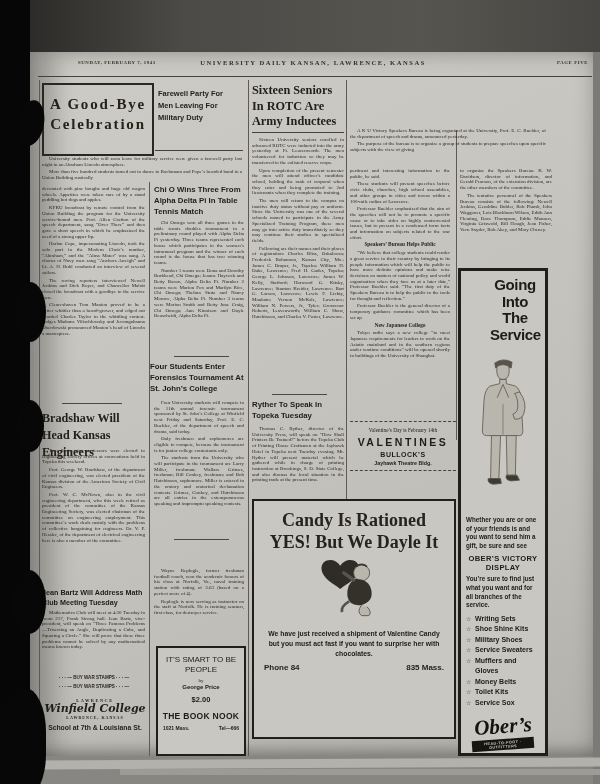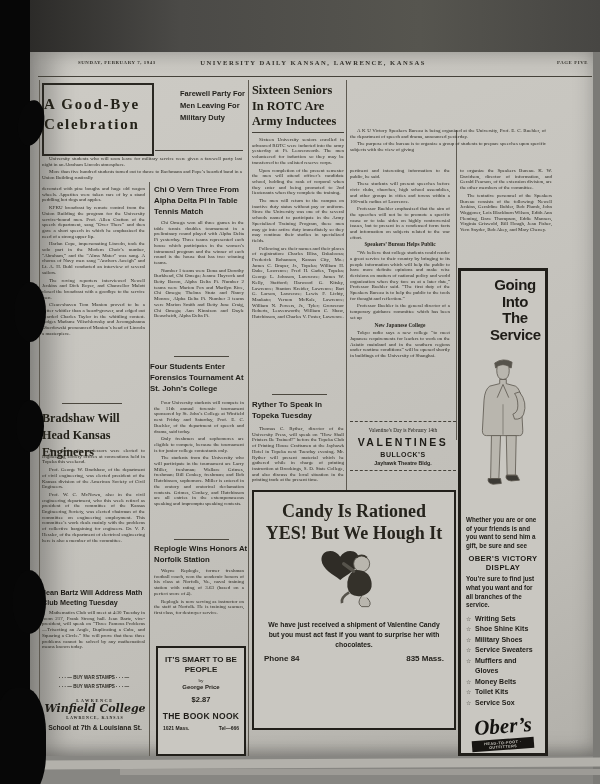--- a/index.html
+++ b/index.html
@@ -31,31 +31,31 @@
   
   .art{font-size:5px;line-height:5.7px;text-align:justify;color:#2b2922;overflow:hidden;}
   .art p{margin:0 0 2px;text-indent:7px;}
   .h-sans{font-family:"Liberation Sans",sans-serif;font-weight:bold;color:#1f1d18;
           font-size:7.8px;line-height:10.8px;}
   .h-serif-big{font-weight:bold;color:#232119;}
   .subhead{font-weight:bold;text-align:center;font-size:5.4px;margin:2px 0;text-indent:0!important;}
   .divider{position:absolute;height:1px;background:#4c483f;}
 
   
-  .gb-box{border:2px solid #2a2822;text-align:left;font-weight:bold;
+  .gb-box{border:2px solid #2a2822;text-align:center;font-weight:bold;
           font-size:15px;line-height:20px;letter-spacing:1.8px;padding-top:9px;color:#242219;}
   .gb-kicker{font-family:"Liberation Sans",sans-serif;font-weight:bold;font-size:7.5px;line-height:12px;color:#211f1a;}
 
   
   .vic-h{font-style:italic;font-size:17.5px;line-height:21px;letter-spacing:.4px;color:#2a2820;}
 
   
   .ad-border{border:2.5px solid #211f1a;background:#c9c7c1;box-sizing:border-box;}
   .booknook{text-align:center;font-family:"Liberation Sans",sans-serif;color:#1f1d18;padding-top:7px;}
-  .bn-title{font-weight:bold;font-size:8px;line-height:10px;}
+  .bn-title{font-weight:normal;font-size:8px;line-height:10px;}
   .bn-by{font-family:"Liberation Serif",serif;font-size:5px;margin-top:3px;}
   .bn-author{font-weight:bold;font-size:6px;margin-top:1px;}
   .bn-price{font-weight:bold;font-size:7.5px;margin-top:5px;}
   .bn-store{font-weight:bold;font-size:8.5px;margin-top:7px;letter-spacing:.3px;}
   .bn-row{display:flex;justify-content:space-between;font-size:5px;font-weight:bold;padding:0 5px;margin-top:4px;}
 
   .valentines{text-align:center;font-family:"Liberation Sans",sans-serif;color:#1f1d18;
               border-top:1.5px dashed #45423a;border-bottom:1.5px dashed #45423a;padding:5px 2px 4px;}
   .val-kick{font-family:"Liberation Serif",serif;font-size:5.2px;}
   .val-title{font-weight:bold;font-size:10.5px;letter-spacing:2.5px;margin-top:3px;}
@@ -103,21 +103,21 @@
 
   <div class="vrule" style="left:9px;top:30px;height:676px;"></div>
   <div class="vrule" style="left:119px;top:132px;height:574px;"></div>
   <div class="vrule" style="left:218px;top:30px;height:676px;"></div>
   <div class="vrule" style="left:316px;top:30px;height:428px;"></div>
   <div class="vrule" style="left:426px;top:80px;height:310px;"></div>
 
   <div class="abs gb-box" style="left:12px;top:33px;width:108px;height:60px;">
     <span>A Good-Bye Celebration</span>
   </div>
-  <div class="abs gb-kicker" style="left:128px;top:38px;width:82px;margin-left:22px;">Farewell Party For Men Leaving For Military Duty</div>
+  <div class="abs gb-kicker" style="left:128px;top:38px;width:82px;">Farewell Party For Men Leaving For Military Duty</div>
   <div class="hrule" style="left:125px;top:100px;width:88px;"></div>
 
   <div class="abs art" style="left:12px;top:106px;width:200px;height:28px;">
     <p>University students who will soon leave for military service were given a farewell party last night in an Abraham Lincoln atmosphere.</p>
     <p>More than five hundred students turned out to dance to Bachmann and Pope’s bearded band in a Union Building rustically</p>
   </div>
 
   <div class="abs art" style="left:12px;top:136px;width:103px;height:212px;">
     <p style="text-indent:0;">decorated with pine boughs and huge old wagon wheels. Appetites were taken care of by a stand peddling hot dogs and apples.</p>
     <p>KFKU broadcast by remote control from the Union Building the program for the University service-bound men. Prof. Allen Crafton of the speech department, sang “Over There” and then gave a short speech in which he emphasized the need of a strong upper lip.</p>
@@ -142,46 +142,45 @@
   <div class="abs stamps" style="left:12px;top:624px;width:104px;">· · · — BUY WAR STAMPS · · · —</div>
   <div class="abs stamps" style="left:12px;top:633px;width:104px;">· · · — BUY WAR STAMPS · · · —</div>
 
   <div class="abs bizcol" style="left:10px;top:648px;width:110px;">
     <div class="biz-kick">LAWRENCE</div>
     <div class="biz-name">Winfield College</div>
     <div class="biz-city">LAWRENCE, KANSAS</div>
     <div class="biz-addr">School at 7th &amp; Louisiana St.</div>
   </div>
 
-  <div class="abs h-sans" style="left:124px;top:135px;width:92px;">Chi O Vern Three From Alpha Delta Pi In Table Tennis Match</div>
+  <div class="abs h-sans" style="left:124px;top:135px;width:92px;">Chi O Wins Three From Alpha Delta Pi In Table Tennis Match</div>
   <div class="abs art" style="left:124px;top:170px;width:90px;height:132px;">
     <p>Chi Omega won all three games in the table tennis doubles tournament in a preliminary round played with Alpha Delta Pi yesterday. Three teams represented each house which participates in the women’s intramural program and the winner of each round is the house that has two winning teams.</p>
     <p>Number 1 teams were Dona and Dorothy Burkhead, Chi Omega; Jeanne Haycock and Betty Bacon, Alpha Delta Pi. Number 2 teams were Marion Fox and Marilyn Rice, Chi Omega; Thelma Stutz and Nancy Monroe, Alpha Delta Pi. Number 3 teams were Marion Smith and Betty June Craig, Chi Omega; Ann Kinnison and Dayle Beuscheidt, Alpha Delta Pi.</p>
   </div>
   <div class="divider" style="left:144px;top:306px;width:55px;"></div>
 
   <div class="abs h-sans" style="left:120px;top:312px;width:94px;">Four Students Enter Forensics Tournament At St. John’s College</div>
   <div class="abs art" style="left:124px;top:350px;width:90px;height:136px;">
     <p>Four University students will compete in the 11th annual forensic tournament sponsored by St. John’s College at Winfield next Friday and Saturday, Prof. E. C. Buehler, of the department of speech and drama, said today.</p>
     <p>Only freshmen and sophomores are eligible to compete, because the tournament is for junior college contestants only.</p>
     <p>The students from the University who will participate in the tournament are Larry Miller, freshman; Wallace Grimes, freshman; Bill Conkey, freshman; and Bob Hutchinson, sophomore. Miller is entered in the oratory and oratorical declamation contests. Grimes, Conkey, and Hutchinson are all entries in the extemporaneous speaking and impromptu speaking contests.</p>
   </div>
   <div class="divider" style="left:144px;top:489px;width:55px;"></div>
 
-  <div class="abs h-sans" style="left:124px;top:494px;width:94px;">Replogle Wins Honors At Norfolk Station</div>
   <div class="abs art" style="left:124px;top:518px;width:90px;height:74px;">
     <p>Wayne Replogle, former freshman football coach, won the academic honors of his class at Norfolk, Va., naval training station with rating of 3.63 (based on a perfect score of 4).</p>
     <p>Replogle is now serving as instructor on the staff at Norfolk. He is training seamen, first class, for destroyer service.</p>
   </div>
 
   <div class="abs ad-border booknook" style="left:126px;top:596px;width:90px;height:110px;">
     <div class="bn-title">IT’S SMART TO BE PEOPLE</div>
     <div class="bn-by">by</div>
     <div class="bn-author">George Price</div>
-    <div class="bn-price">$2.87</div>
+    <div class="bn-price">$2.00</div>
     <div class="bn-store">THE BOOK NOOK</div>
     <div class="bn-row">
       <span>1021 Mass.</span>
       <span>Tel—666</span>
     </div>
   </div>
 
   <div class="abs h-serif-big" style="left:222px;top:33px;width:96px;font-size:12.8px;line-height:15.5px;transform:scaleX(.96);transform-origin:left top;">Sixteen Seniors In ROTC Are Army Inductees</div>
   <div class="hrule" style="left:222px;top:82px;width:92px;"></div>
   <div class="abs art" style="left:222px;top:87px;width:92px;height:254px;">
@@ -216,23 +215,23 @@
     <p>The tentative personnel of the Speakers Bureau consists of the following: Newell Jenkins, Geraldine Buhler, Bob Plumb, John Waggoner, Lois Blackburn Wilson, Edith Ann Fleming, Dave Thompson, Eddie Mannen, Virginia Griswold, Bill Hough, Jean Fisher, Vern Snyder, Bob Akey, and Mary Cheney.</p>
   </div>
 
   <div class="abs valentines" style="left:320px;top:371px;width:102px;">
     <div class="val-kick">Valentine’s Day is February 14th</div>
     <div class="val-title">VALENTINES</div>
     <div class="val-store">BULLOCK’S</div>
     <div class="val-addr">Jayhawk Theatre Bldg.</div>
   </div>
 
-  <div class="abs ad-border candy" style="left:222px;top:440px;width:204px;height:240px;">
+  <div class="abs ad-border candy" style="left:222px;top:449px;width:204px;height:240px;">
     <div class="candy-h">Candy Is Rationed</div>
-    <div class="candy-h">YES! But We Hough It</div>
+    <div class="candy-h">YES! But We Dayle It</div>
     <svg viewBox="0 0 100 74" style="width:95px;height:66px;margin-top:2px;">
       <path d="M34 12 C28 2 12 4 13 16 C14 26 26 32 34 38 C42 32 54 26 55 16 C56 4 40 2 34 12 Z" fill="#2f2c26"></path>
       <circle cx="58" cy="20" r="9" fill="#b9b6ae" stroke="#56534b" stroke-width="1"></circle>
       <path d="M52 13 Q58 8 64 13" fill="none" stroke="#3a372f" stroke-width="2"></path>
       <path d="M50 27 Q66 26 69 40 Q71 52 58 56 Q44 58 42 46 Q41 33 50 27 Z" fill="#34312a"></path>
       <path d="M49 28 L38 20" stroke="#56534b" stroke-width="4" stroke-linecap="round" fill="none"></path>
       <path d="M58 56 Q52 64 58 68 L66 68 Q70 64 64 58" fill="#b9b6ae" stroke="#56534b" stroke-width="1"></path>
       <path d="M44 52 Q34 58 36 64" fill="none" stroke="#56534b" stroke-width="3"></path>
     </svg>
     <div class="candy-copy">We have just received a shipment of Valentine Candy but you must act fast if you want to surprise her with chocolates.</div>

